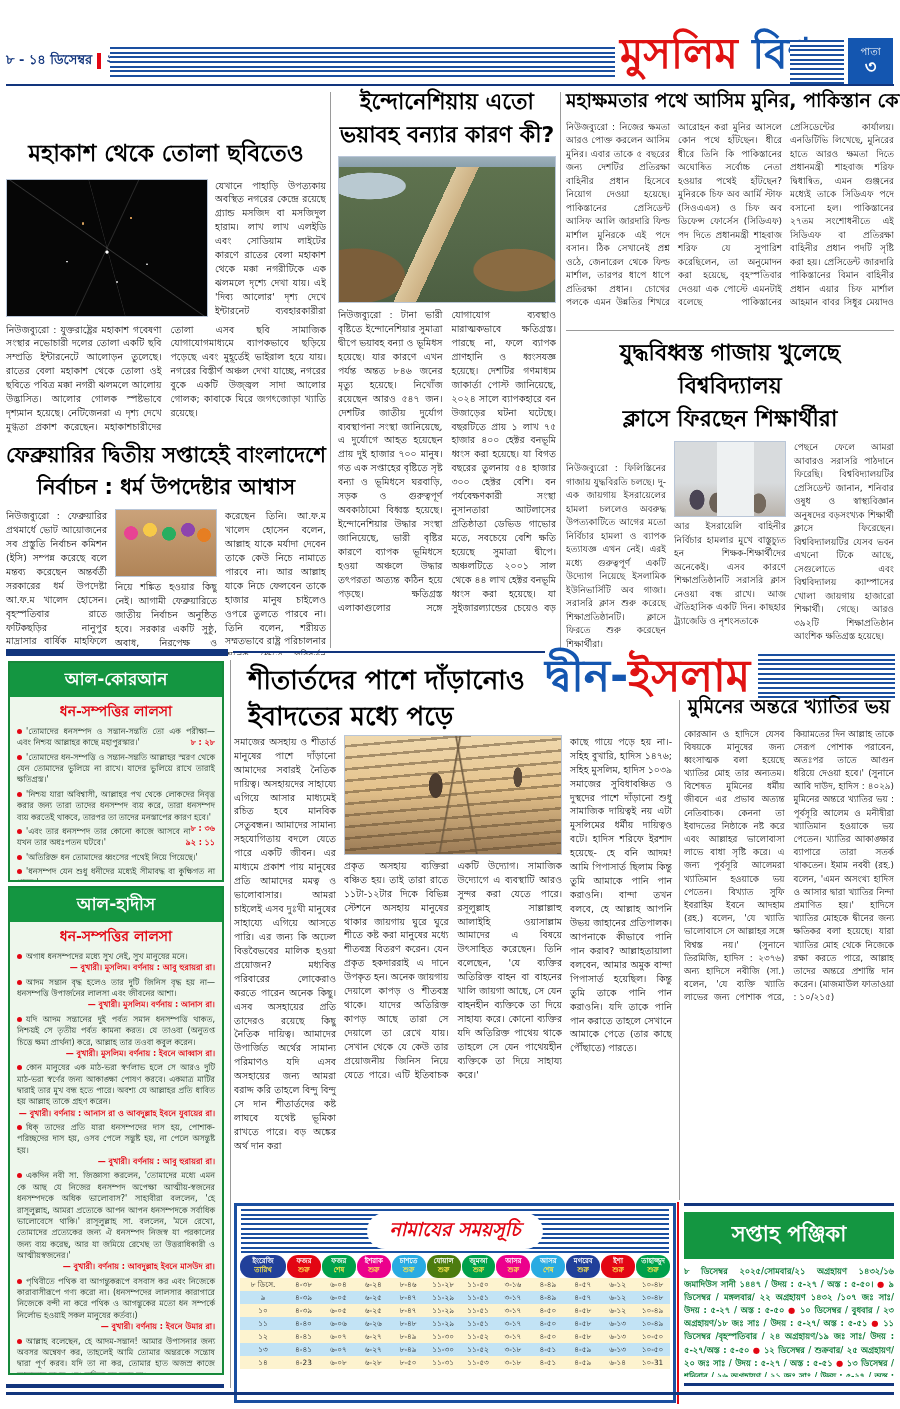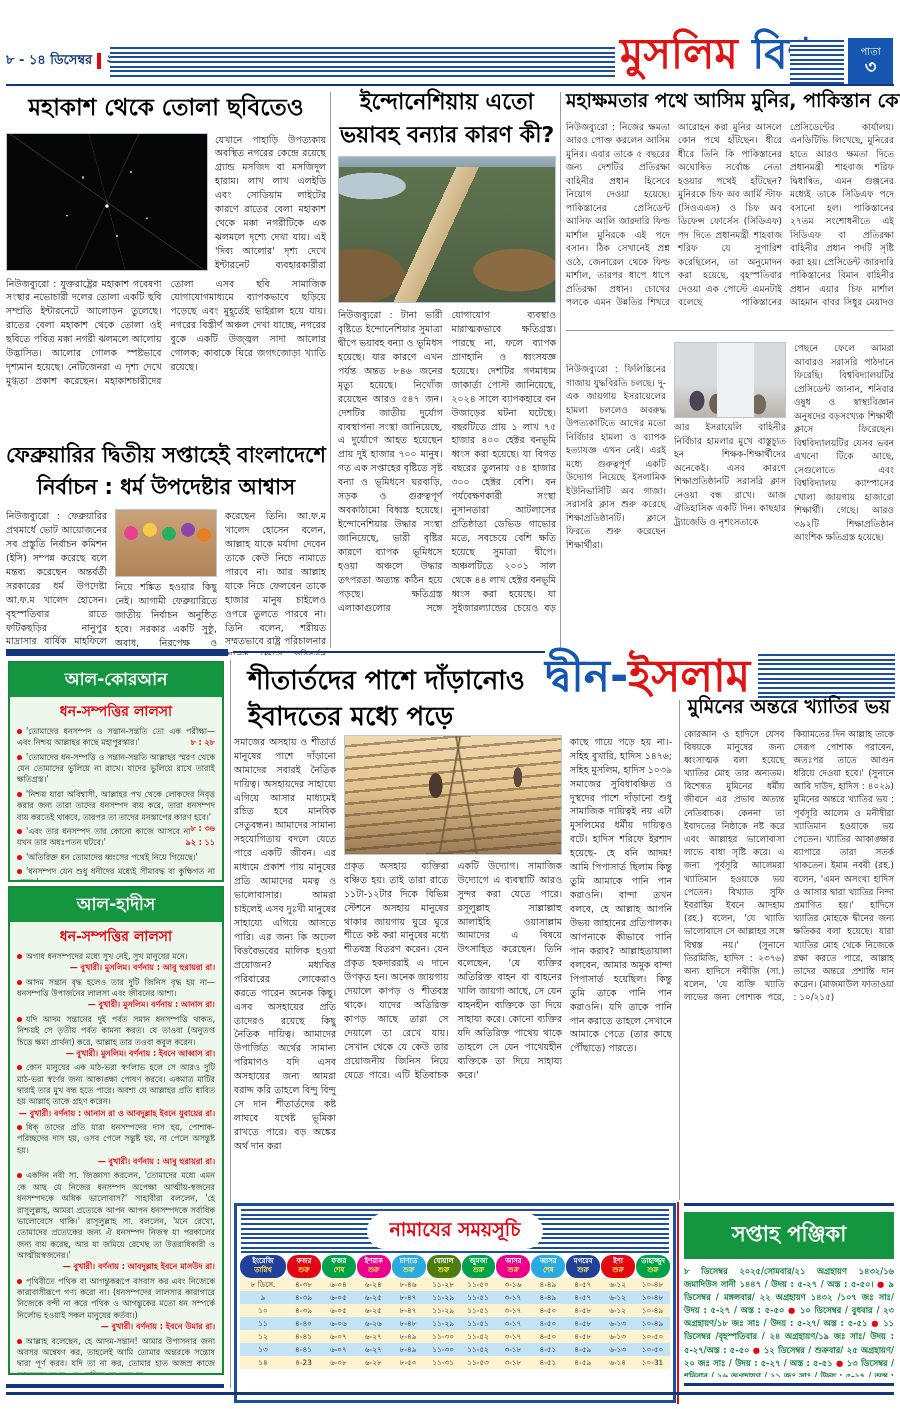--- a/index.html
+++ b/index.html
@@ -1,19 +1,19 @@
 <!DOCTYPE html>
 <html lang="bn"><head>
 <meta charset="utf-8">
 <style>
   html,body{margin:0;padding:0;background:#e9e9e9;}
   .page{position:relative;width:900px;height:1409px;background:#ffffff;margin:0 auto;
         font-family:"DejaVu Sans","Liberation Sans",sans-serif;color:#1a1a1a;overflow:hidden;}
   .abs{position:absolute;}
-  .stripes{background:repeating-linear-gradient(to bottom,#1a4fa0 0px,#1a4fa0 2px,#ffffff 2px,#ffffff 4.7px);}
+  .stripes{background:repeating-linear-gradient(to bottom,#1a4fa0 0px,#1a4fa0 2px,#ffffff 2px,#ffffff 4.7px);font-style:italic;}
   .vline{position:absolute;width:1px;background:#9a9a9a;}
   .hline{position:absolute;height:1px;background:#9a9a9a;}
   .navyrule{position:absolute;background:#12357d;}
   
   .date{left:6px;top:50px;display:flex;align-items:center;gap:5px;color:#12357d;font-weight:bold;font-size:13px;}
   .redbar{width:4px;height:16px;background:#e30613;display:inline-block;}
   .masthead{left:620px;top:33px;font-size:42px;font-weight:bold;line-height:1;white-space:nowrap;}
   .m-red{color:#e01212;} .m-blue{color:#1456b0;}
   .pagebox{left:848px;top:38px;width:45px;height:47px;background:#1456b0;color:#fff;text-align:center;
            display:flex;flex-direction:column;justify-content:center;line-height:1.1;}
@@ -109,21 +109,21 @@
   <div class="abs pagebox">
     <span class="lbl">পাতা</span>
     <span class="num">৩</span>
   </div>
   <div class="navyrule" style="left:6px;top:84px;width:888px;height:2px;"></div>
 
   <div class="vline" style="left:330px;top:92px;height:556px;"></div>
   <div class="vline" style="left:560px;top:92px;height:556px;"></div>
 
   <div class="abs" style="left:6px;top:90px;width:320px;">
-    <div class="hl" style="font-size:23px;">
+    <div class="hl" style="font-size:23px;margin-top:46px;">
       <div>মহাকাশ থেকে তোলা ছবিতেও</div>
     </div>
     <div style="display:flex;gap:7px;margin-top:8px;">
       <div class="photo ph-sat" style="width:200px;height:136px;"></div>
       <div class="body-txt" style="flex:1;height:136px;overflow:hidden;">যেখানে পাহাড়ি উপত্যকায় অবস্থিত নগরের কেন্দ্রে রয়েছে গ্র্যান্ড মসজিদ বা মসজিদুল হারাম। লাখ লাখ এলইডি এবং সোডিয়াম লাইটের কারণে রাতের বেলা মহাকাশ থেকে মক্কা নগরীটিকে এক ঝলমলে দৃশ্যে দেখা যায়। এই 'দিব্য আলোর' দৃশ্য দেখে ইন্টারনেট ব্যবহারকারীরা গভীর মুগ্ধতা প্রকাশ করেছেন। অনেকে মন্তব্য করেছেন যে, মহাকাশ থেকে কাবার আলো একেবারেই আলাদা, যেন রাতে বেলা পৃথিবীর নিভন্ত চিত্রের মাঝে এক উজ্জ্বল আলো।</div>
     </div>
     <div class="body-txt cols2" style="margin-top:6px;height:114px;overflow:hidden;">নিউজব্যুরো : যুক্তরাষ্ট্রের মহাকাশ গবেষণা সংস্থার নভোচারী দলের তোলা একটি ছবি সম্প্রতি ইন্টারনেটে আলোড়ন তুলেছে। রাতের বেলা মহাকাশ থেকে তোলা ওই ছবিতে পবিত্র মক্কা নগরী ঝলমলে আলোয় উদ্ভাসিত। আলোর গোলক স্পষ্টভাবে দৃশ্যমান হয়েছে। নেটিজেনরা এ দৃশ্য দেখে মুগ্ধতা প্রকাশ করেছেন। মহাকাশচারীদের তোলা এসব ছবি সামাজিক যোগাযোগমাধ্যমে ব্যাপকভাবে ছড়িয়ে পড়েছে এবং মুহূর্তেই ভাইরাল হয়ে যায়। নগরের বিস্তীর্ণ অঞ্চল দেখা যাচ্ছে, নগরের বুকে একটি উজ্জ্বল সাদা আলোর গোলক; কাবাকে ঘিরে জগৎজোড়া খ্যাতি রয়েছে।</div>
   </div>
 
   <div class="abs" style="left:6px;top:440px;width:320px;">
@@ -150,20 +150,24 @@
     <div class="body-txt cols2" style="margin-top:5px;height:318px;overflow:hidden;">নিউজব্যুরো : টানা ভারী বৃষ্টিতে ইন্দোনেশিয়ার সুমাত্রা দ্বীপে ভয়াবহ বন্যা ও ভূমিধস হয়েছে। যার কারণে এখন পর্যন্ত অন্তত ৮৪৬ জনের মৃত্যু হয়েছে। নিখোঁজ রয়েছেন আরও ৫৪৭ জন। দেশটির জাতীয় দুর্যোগ ব্যবস্থাপনা সংস্থা জানিয়েছে, এ দুর্যোগে আহত হয়েছেন প্রায় দুই হাজার ৭০০ মানুষ। গত এক সপ্তাহের বৃষ্টিতে সৃষ্ট বন্যা ও ভূমিধসে ঘরবাড়ি, সড়ক ও গুরুত্বপূর্ণ অবকাঠামো বিধ্বস্ত হয়েছে। ইন্দোনেশিয়ার উদ্ধার সংস্থা জানিয়েছে, ভারী বৃষ্টির কারণে ব্যাপক ভূমিধসে হওয়া অঞ্চলে উদ্ধার তৎপরতা অত্যন্ত কঠিন হয়ে পড়ছে। ক্ষতিগ্রস্ত এলাকাগুলোর সঙ্গে যোগাযোগ ব্যবস্থাও মারাত্মকভাবে ক্ষতিগ্রস্ত। পারছে না, ফলে ব্যাপক প্রাণহানি ও ধ্বংসযজ্ঞ হয়েছে। দেশটির গণমাধ্যম জাকার্তা পোস্ট জানিয়েছে, ২০২৪ সালে ব্যাপকহারে বন উজাড়ের ঘটনা ঘটেছে। বছরটিতে প্রায় ১ লাখ ৭৫ হাজার ৪০০ হেক্টর বনভূমি ধ্বংস করা হয়েছে। যা বিগত বছরের তুলনায় ৫৪ হাজার ৩০০ হেক্টর বেশি। বন পর্যবেক্ষণকারী সংস্থা নুসানতারা আটলাসের প্রতিষ্ঠাতা ডেভিড গাভোর মতে, সবচেয়ে বেশি ক্ষতি হয়েছে সুমাত্রা দ্বীপে। অঞ্চলটিতে ২০০১ সাল থেকে ৪৪ লাখ হেক্টর বনভূমি ধ্বংস করা হয়েছে। যা সুইজারল্যান্ডের চেয়েও বড় এলাকা। গতকাল বৃহস্পতিবার ইন্দোনেশিয়া সরকার জানিয়েছে, সুমাত্রার বন্যা কবলিত এলাকায় বন ধ্বংসের বিষয়ে কাজ চলছে। এর</div>
   </div>
 
   <div class="abs" style="left:566px;top:86px;width:328px;">
     <div class="hl" style="font-size:19px;white-space:nowrap;">মহাক্ষমতার পথে আসিম মুনির, পাকিস্তান কোন পথে?</div>
     <div class="body-txt cols3" style="margin-top:6px;height:202px;overflow:hidden;font-size:9px;">নিউজব্যুরো : নিজের ক্ষমতা আরও পোক্ত করলেন আসিম মুনির। এবার তাকে ৫ বছরের জন্য দেশটির প্রতিরক্ষা বাহিনীর প্রধান হিসেবে নিয়োগ দেওয়া হয়েছে। পাকিস্তানের প্রেসিডেন্ট আসিফ আলি জারদারি ফিল্ড মার্শাল মুনিরকে এই পদে বসান। ঠিক সেখানেই প্রশ্ন ওঠে, জেনারেল থেকে ফিল্ড মার্শাল, তারপর ধাপে ধাপে প্রতিরক্ষা প্রধান। চোখের পলকে এমন উন্নতির শিখরে আরোহন করা মুনির আসলে কোন পথে হাঁটছেন। ধীরে ধীরে তিনি কি পাকিস্তানের অঘোষিত সর্বোচ্চ নেতা হওয়ার পথেই হাঁটছেন? মুনিরকে চিফ অব আর্মি স্টাফ (সিওএএস) ও চিফ অব ডিফেন্স ফোর্সেস (সিডিএফ) পদ দিতে প্রধানমন্ত্রী শাহবাজ শরিফ যে সুপারিশ করেছিলেন, তা অনুমোদন করা হয়েছে, বৃহস্পতিবার দেওয়া এক পোস্টে এমনটাই বলেছে পাকিস্তানের প্রেসিডেন্টের কার্যালয়। এনডিটিভি লিখেছে, মুনিরের হাতে আরও ক্ষমতা দিতে প্রধানমন্ত্রী শাহবাজ শরিফ দ্বিধান্বিত, এমন গুঞ্জনের মধ্যেই তাকে সিডিএফ পদে বসানো হল। পাকিস্তানের ২৭তম সংশোধনীতে এই সিডিএফ বা প্রতিরক্ষা বাহিনীর প্রধান পদটি সৃষ্টি করা হয়। প্রেসিডেন্ট জারদারি পাকিস্তানের বিমান বাহিনীর প্রধান এয়ার চিফ মার্শাল আহমান বাবর সিধুর মেয়াদও দুই বছর বাড়িয়েছেন, যা আগামী বছরের ১৯ মার্চ থেকে কার্যকর হবে। মুনির চলতি বছর পাকিস্তানের দ্বিতীয় ব্যক্তি হিসেবে ফিল্ড মার্শাল খেতাব পেয়েছেন। এর আগে ১৯৬৫ সালে ভারতের সঙ্গে যুদ্ধে নেতৃত্ব দেওয়া জেনারেল আইয়ুব খানকে ওই খেতাব দেওয়া হয়েছিল। সবমিলিয়ে মুনিরের এমন উত্থানকে স্বাভাবিক চোখে দেখছেন না অনেক বিশ্লেষক। তারা বলছেন, পাকিস্তানের সাবেক প্রধানমন্ত্রী ইমরান খানের পতন, তাকে কারারুদ্ধ করে রাখা, সেই সাথে শাহবাজ-বিলওয়াল দুটোতেই ক্ষমতায় বসানো, এরপর একজন জেনারেলের ফিল্ডমার্শাল বনে যাওয়া; যেখান থেকে প্রতিরক্ষা প্রধান সবকিছুই একই সূত্রে গাঁথা। দ্রুতই সবকিছুই ঘটতে যাচ্ছে।</div>
   </div>
   <div class="hline" style="left:566px;top:330px;width:328px;"></div>
 
   <div class="abs" style="left:566px;top:336px;width:328px;">
+    <div class="hl" style="font-size:22px;">
+      <div>যুদ্ধবিধ্বস্ত গাজায় খুলেছে বিশ্ববিদ্যালয়</div>
+      <div>ক্লাসে ফিরছেন শিক্ষার্থীরা</div>
+    </div>
     <div style="display:flex;gap:8px;margin-top:6px;height:208px;overflow:hidden;">
       <div class="body-txt" style="width:100px;font-size:9px;margin-top:21px;">নিউজব্যুরো : ফিলিস্তিনের গাজায় যুদ্ধবিরতি চলছে। দু-এক জায়গায় ইসরায়েলের হামলা চললেও অবরুদ্ধ উপত্যকাটিতে আগের মতো নির্বিচার হামলা ও ব্যাপক হত্যাযজ্ঞ এখন নেই। এরই মধ্যে গুরুত্বপূর্ণ একটি উদ্যোগ নিয়েছে ইসলামিক ইউনিভার্সিটি অব গাজা। সরাসরি ক্লাস শুরু করেছে শিক্ষাপ্রতিষ্ঠানটি। ক্লাসে ফিরতে শুরু করেছেন শিক্ষার্থীরা।</div>
       <div style="width:112px;">
         <div class="photo ph-class" style="width:110px;height:74px;"></div>
         <div class="body-txt" style="margin-top:3px;height:128px;overflow:hidden;font-size:9px;">আর ইসরায়েলি বাহিনীর নির্বিচার হামলার মুখে বাস্তুচ্যুত হন শিক্ষক-শিক্ষার্থীদের অনেকেই। এসব কারণে শিক্ষাপ্রতিষ্ঠানটি সরাসরি ক্লাস নেওয়া বন্ধ রাখে। আজ ঐতিহাসিক একটি দিন। কাছহার ট্র্যাজেডি ও নৃশংসতাকে</div>
       </div>
       <div class="body-txt" style="width:100px;font-size:9px;">পেছনে ফেলে আমরা আবারও সরাসরি পাঠদানে ফিরেছি। বিশ্ববিদ্যালয়টির প্রেসিডেন্ট জানান, শনিবার ওষুধ ও স্বাস্থ্যবিজ্ঞান অনুষদের বড়সংখ্যক শিক্ষার্থী ক্লাসে ফিরেছেন। বিশ্ববিদ্যালয়টির যেসব ভবন এখনো টিকে আছে, সেগুলোতে এবং বিশ্ববিদ্যালয় ক্যাম্পাসের খোলা জায়গায় হাজারো শিক্ষার্থী। গেছে। আরও ৩৯২টি শিক্ষাপ্রতিষ্ঠান আংশিক ক্ষতিগ্রস্ত হয়েছে।</div>
     </div>
   </div>
 

